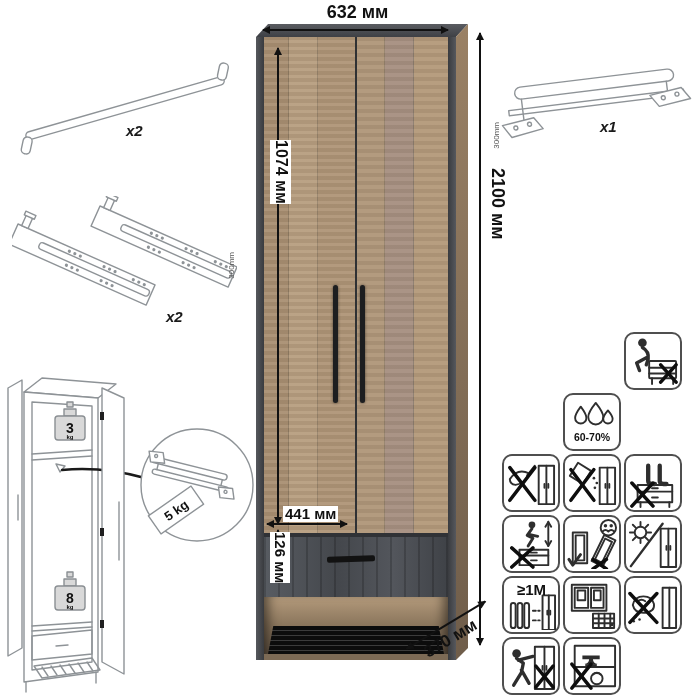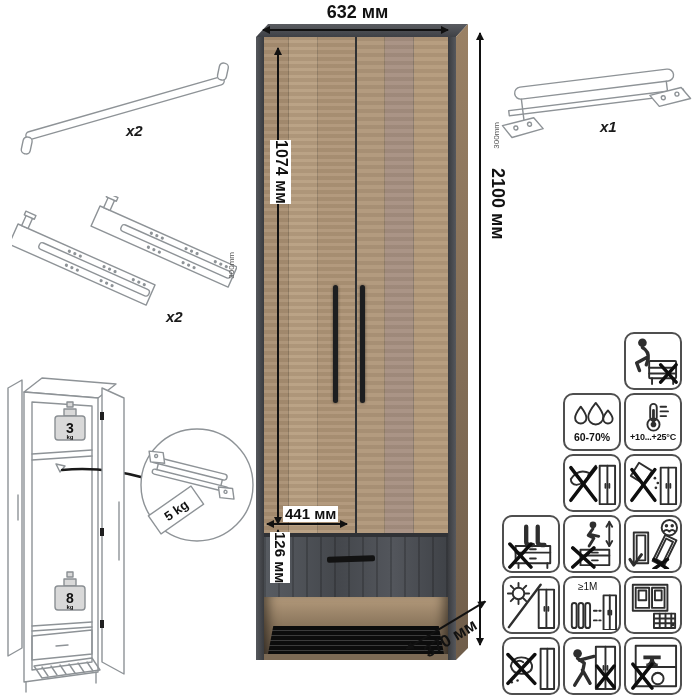--- a/index.html
+++ b/index.html
@@ -58,21 +58,21 @@
   #icon-grid{position:absolute;left:502px;top:332px;display:grid;
     grid-template-columns:repeat(3,58px);grid-auto-rows:58px;gap:3px;}
   .cell{position:relative;border:2px solid #4f4f4f;border-radius:10px;background:#fff;
         box-sizing:border-box;display:flex;flex-direction:column;align-items:center;justify-content:center;}
   .cell.blank{visibility:hidden;}
   .cell svg{stroke:#2e2e2e;stroke-width:2;fill:none;stroke-linecap:round;stroke-linejoin:round;}
   .cell .x{stroke:#0e0e0e;stroke-width:3.6;}
   .cell .fillk{fill:#2e2e2e;stroke:none;}
   .cell-label{font-weight:700;font-size:10.5px;color:#111;line-height:1;margin-top:1px;white-space:nowrap;}
   .cell-label.tiny{font-size:9px;letter-spacing:-.2px;}
-  .mini-label{position:absolute;top:3px;left:13px;font-weight:400;font-size:10px;color:#111;}
+  .mini-label{position:absolute;top:3px;left:13px;font-weight:700;font-size:15px;color:#111;}
   
   .draw{position:absolute;}
   .draw svg{stroke:#8e9397;stroke-width:1.4;fill:none;stroke-linecap:round;stroke-linejoin:round;}
   .draw .wfill{fill:#fff;}
   .draw .grayfill{fill:#d9d9d9;stroke:#8a8f93;}
   .draw .ink{stroke:#1a1a1a;}
   .draw .inkfill{fill:#1f1f1f;stroke:none;}
   .draw text{stroke:none;fill:#111;font-family:"Liberation Sans",sans-serif;}
 </style>
 </head>
@@ -312,32 +312,20 @@
 
     <div class="cell">
       <svg viewBox="0 0 52 32" width="50" height="30">
         <path d="M14 6 C14 6 8 14 8 18 a6 6 0 0 0 12 0 C20 14 14 6 14 6 Z"></path>
         <path d="M30 2 C30 2 22 12 22 17 a8 8 0 0 0 16 0 C38 12 30 2 30 2 Z"></path>
         <path d="M43 10 C43 10 38 16 38 19 a5 5 0 0 0 10 0 C48 16 43 10 43 10 Z"></path>
       </svg>
       <div class="cell-label">60-70%</div>
     </div>
 
-    <div class="cell">
-      <svg viewBox="0 0 52 32" width="50" height="30">
-        <rect x="23" y="2" width="7" height="18" rx="3.5"></rect>
-        <circle cx="26.5" cy="24" r="6.5"></circle>
-        <circle class="fillk" cx="26.5" cy="24" r="3"></circle>
-        <line x1="26.5" y1="21" x2="26.5" y2="9" stroke-width="3"></line>
-        <line x1="34" y1="5" x2="40" y2="5"></line>
-          <line x1="34" y1="10" x2="42" y2="10"></line>
-          <line x1="34" y1="15" x2="40" y2="15"></line>
-      </svg>
-      <div class="cell-label tiny">+10...+25°C</div>
-    </div>
 
     <div class="cell blank"></div>
 
     <div class="cell">
       <svg viewBox="0 0 52 52" width="50" height="50">
         <rect x="34" y="8" width="16" height="40"></rect>
           <line x1="42" y1="8" x2="42" y2="48"></line>
         <line x1="40" y1="27" x2="40" y2="31"></line>
           <line x1="44" y1="27" x2="44" y2="31"></line>
         <path d="M4 22 q8 -12 20 -6 q-2 10 -14 12 q-6 -1 -6 -6 Z"></path>

